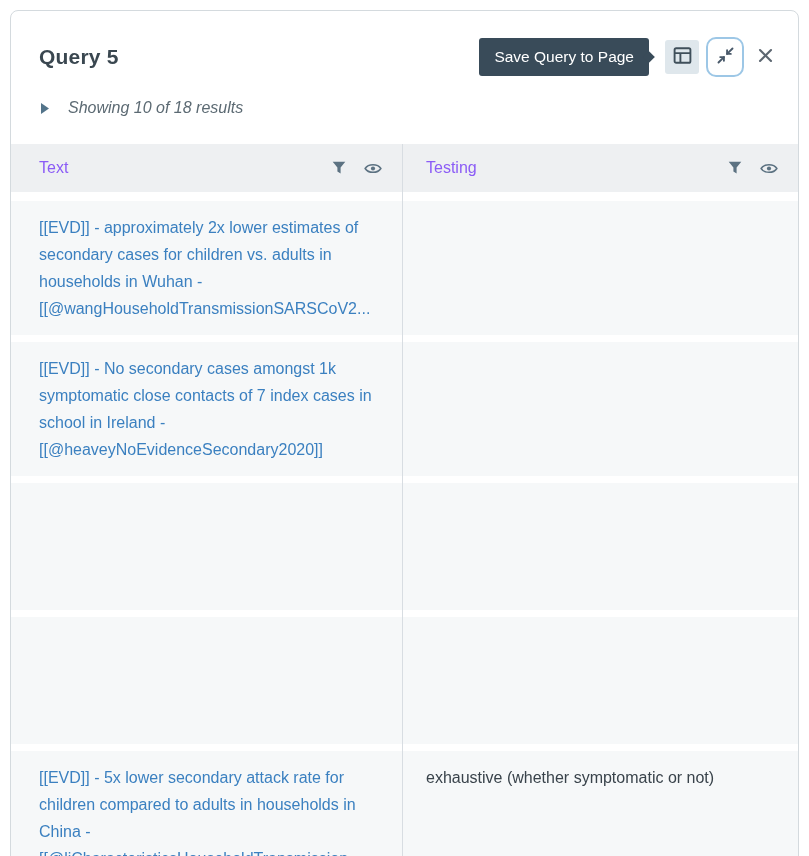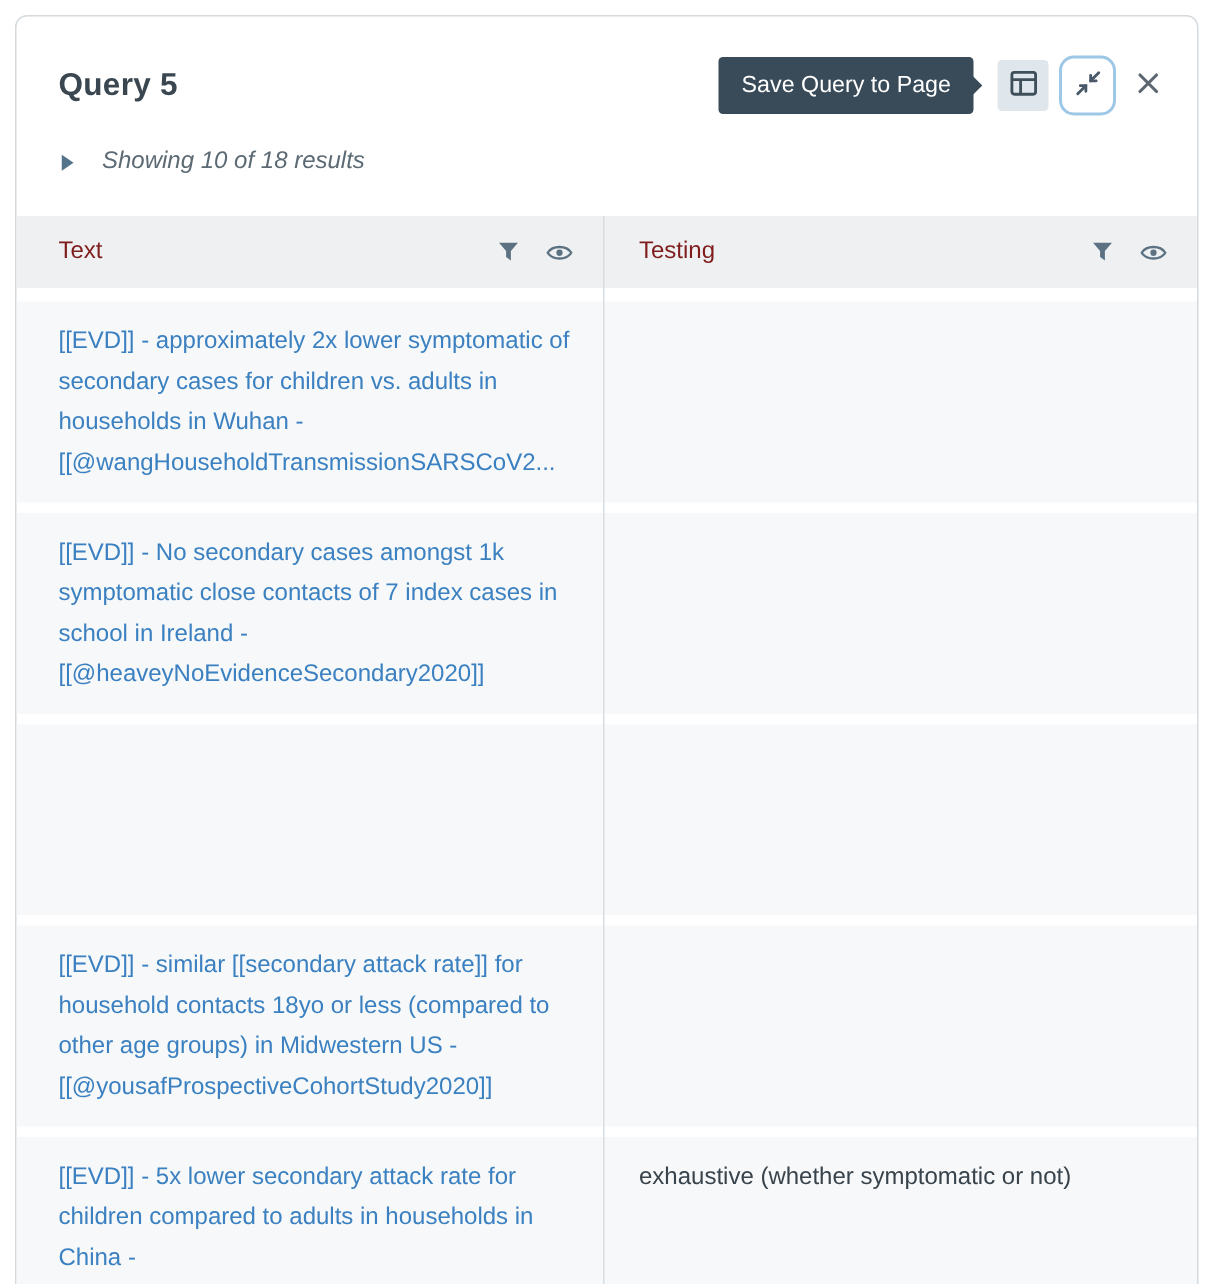--- a/index.html
+++ b/index.html
@@ -37,21 +37,21 @@
   .summary { font-style: italic; color: #5c6a73; font-size: 16px; }
 
   
   .table-area { position: relative; margin-top: 27px; }
   .col-divider { position: absolute; left: 391px; top: 0; height: 900px; width: 1px;
     background: #d8dde2; z-index: 3; }
 
   .thead { display: grid; grid-template-columns: 391px 1fr;
     background: var(--header-bg, #eef0f2); height: 48px; }
   .th { display: flex; align-items: center; padding: 0 20px 0 28px;
-    color: #7f1d1d; font-size: 16px; justify-content: center; }
+    color: #8b5cf6; font-size: 16px; justify-content: center; }
   .th.second { padding-left: 24px; }
   .th-label { flex: 1; }
   .th-icons { display: flex; align-items: center; gap: 16px; }
   .th-icons .icon-btn { width: 18px; height: 16px; }
 
   .row { display: grid; grid-template-columns: 391px 1fr;
     background: var(--row-bg, #f6f8f9); margin-top: 7px; min-height: 127px; }
   .row.first { margin-top: 9px; }
   .cell { padding: 13px 14px 13px 28px; font-size: 16px; line-height: 27px;
     word-wrap: break-word; overflow-wrap: break-word; }
@@ -147,34 +147,33 @@
               <svg width="19" height="13" viewBox="0 0 19 13">
                 <path d="M1.2 6.5 C4.6 1.1 14.4 1.1 17.8 6.5 C14.4 11.9 4.6 11.9 1.2 6.5 Z" fill="none" stroke="#5c7282" stroke-width="1.6"></path>
                 <circle cx="9.5" cy="6.5" r="2.2" fill="#5c7282"></circle>
               </svg>
             </button>
           </span>
         </div>
       </div>
 
       <div class="row first">
-        <div class="cell text-cell"><span>[[EVD]] - approximately 2x lower symptomatic of secondary cases for children vs. adults in households in Wuhan - [[@wangHouseholdTransmissionSARSCoV2...</span></div>
+        <div class="cell text-cell"><span>[[EVD]] - approximately 2x lower estimates of secondary cases for children vs. adults in households in Wuhan - [[@wangHouseholdTransmissionSARSCoV2...</span></div>
       </div>
 
       <div class="row">
         <div class="cell text-cell"><span>[[EVD]] - No secondary cases amongst 1k symptomatic close contacts of 7 index cases in school in Ireland - [[@heaveyNoEvidenceSecondary2020]]</span></div>
         <div class="cell testing-cell"></div>
       </div>
 
       <div class="row">
         <div class="cell testing-cell"></div>
       </div>
 
       <div class="row">
-        <div class="cell text-cell"><span>[[EVD]] - similar [[secondary attack rate]] for household contacts 18yo or less (compared to other age groups) in Midwestern US - [[@yousafProspectiveCohortStudy2020]]</span></div>
         <div class="cell testing-cell"></div>
       </div>
 
       <div class="row">
         <div class="cell text-cell"><span>[[EVD]] - 5x lower secondary attack rate for children compared to adults in households in China - [[@liCharacteristicsHouseholdTransmission...</span></div>
         <div class="cell testing-cell">exhaustive (whether symptomatic or not)</div>
       </div>
 
     </div>
   </div>

